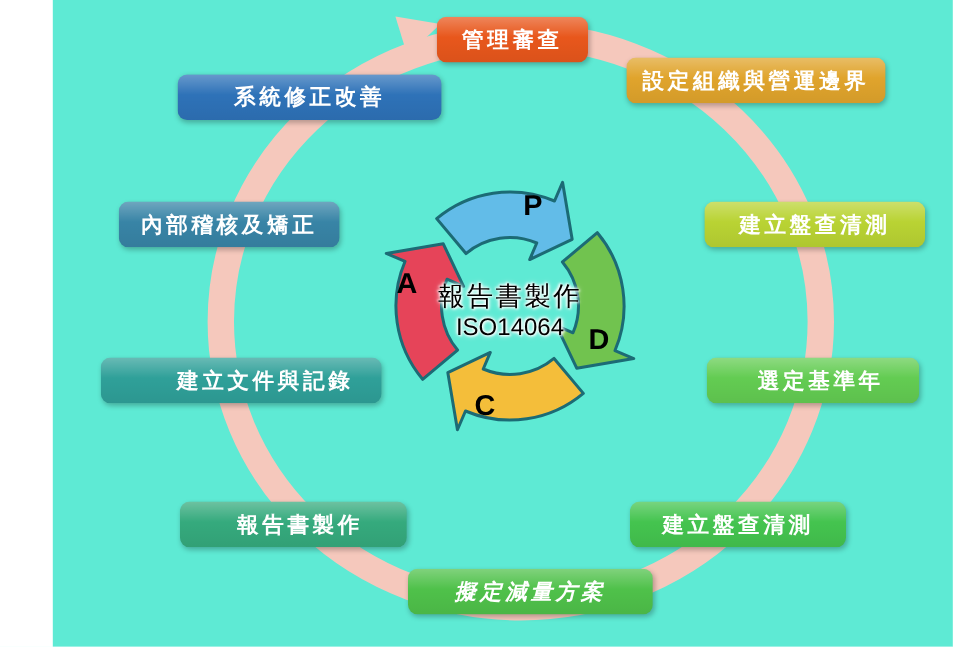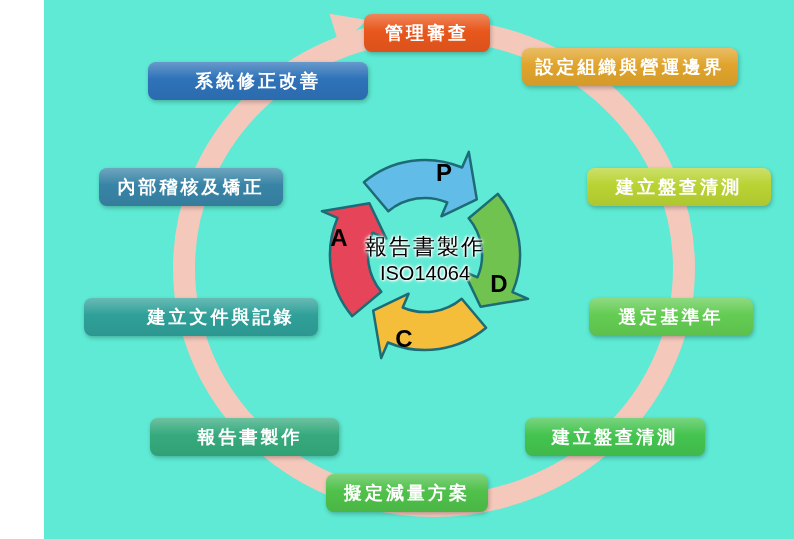--- a/index.html
+++ b/index.html
@@ -52,29 +52,29 @@
   </div>
 
   <div class="step" style="left: 478px; top: 48px; width: 216px; background-color: rgb(224, 164, 44);">
     <span class="step-label">設定組織與營運邊界</span>
   </div>
 
   <div class="step" style="left: 543px; top: 168px; width: 184px; background-color: rgb(185, 211, 51);">
     <span class="step-label">建立盤查清測</span>
   </div>
 
-  <div class="step" style="left: 545px; top: 298px; width: 164px; background-color: rgb(99, 204, 82);">
+  <div class="step" style="left: 545px; top: 298px; width: 164px; background-color: rgb(99, 204, 82); padding-left: 13px;">
     <span class="step-label">選定基準年</span>
   </div>
 
   <div class="step" style="left: 481px; top: 418px; width: 180px; background-color: rgb(68, 196, 79);">
     <span class="step-label">建立盤查清測</span>
   </div>
 
-  <div class="step" style="left: 282px; top: 474px; width: 162px; background-color: rgb(79, 193, 74);">
+  <div class="step" style="left: 296px; top: 474px; width: 204px; background-color: rgb(79, 193, 74); font-style: italic;">
     <span class="step-label">擬定減量方案</span>
   </div>
 
   <div class="step" style="left: 106px; top: 418px; width: 178px; background-color: rgb(53, 170, 125); padding-left: 11px;">
     <span class="step-label">報告書製作</span>
   </div>
 
   <div class="step" style="left: 40px; top: 298px; width: 194px; background-color: rgb(47, 160, 153); padding-left: 40px;">
     <span class="step-label">建立文件與記錄</span>
   </div>

